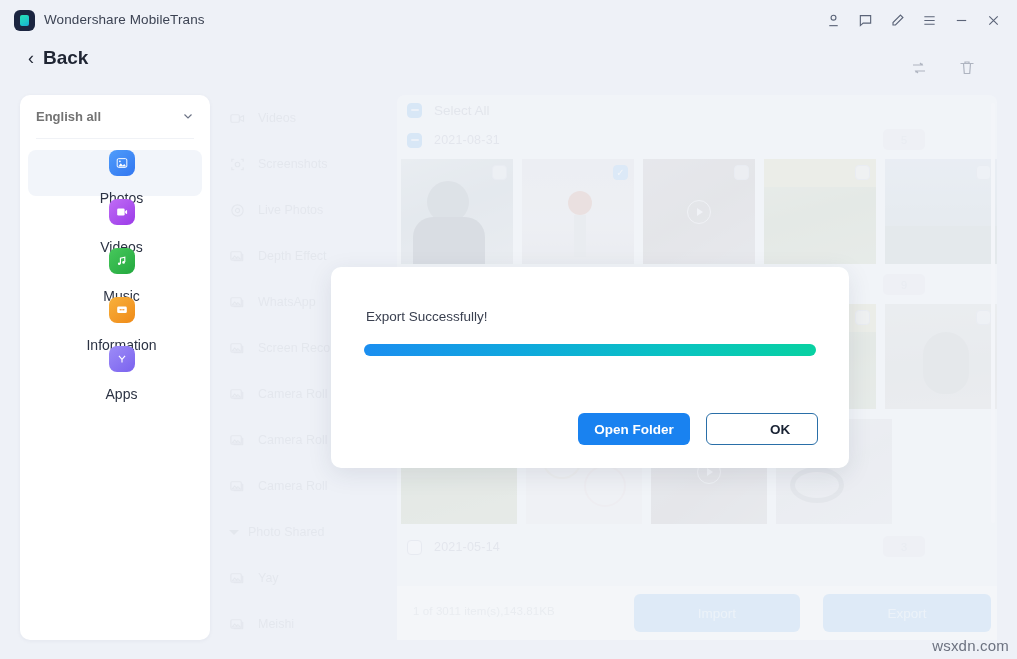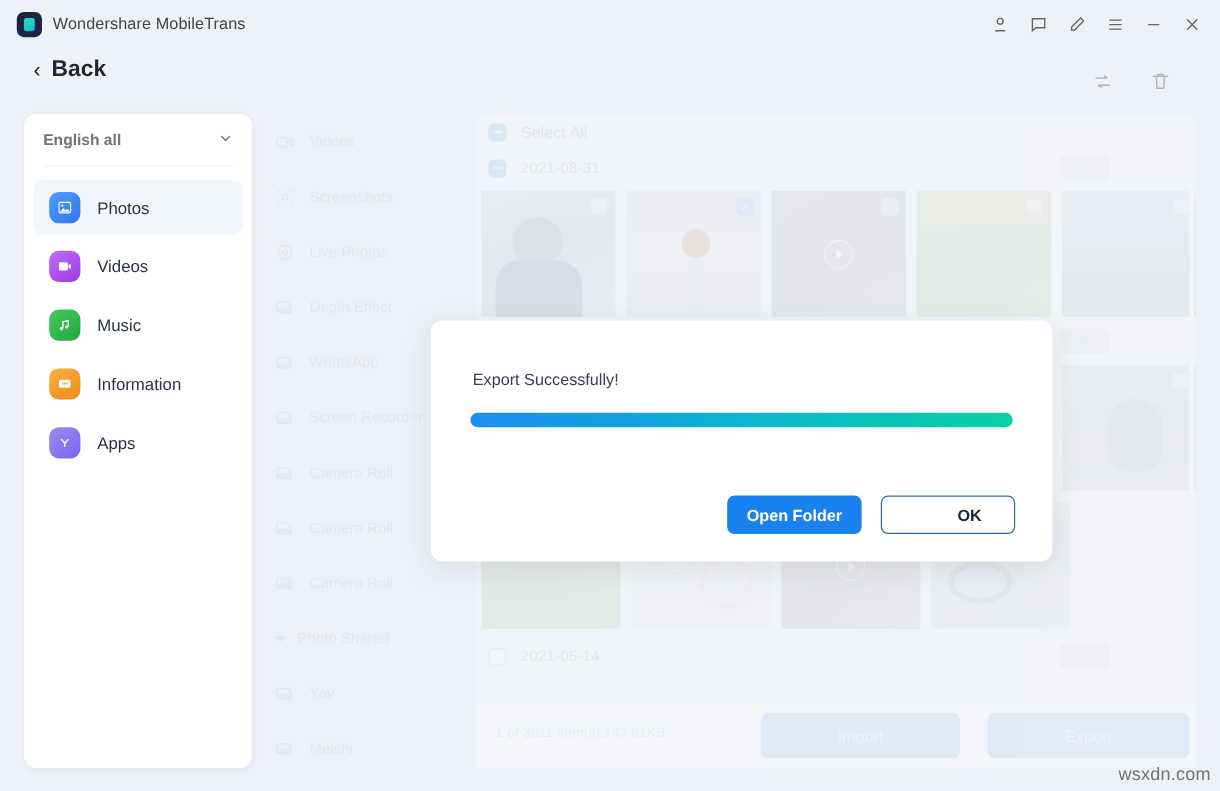--- a/index.html
+++ b/index.html
@@ -79,20 +79,21 @@
     border-bottom: 1px solid #f0f2f6;
   }
   .lang-row .t { font-size: 13px; color: #737373; font-weight: bold; }
   .lang-row .cv { color: #6d7486; font-size: 11px; }
 
   .nav { padding-top: 8px; }
   .nav-item {
     position: relative; height: 46px; margin: 3px 8px;
     display: flex; align-items: center; gap: 14px; padding-left: 13px;
     border-radius: 8px;
+    flex-direction: column;
   }
   .nav-item.active { background: #f2f5fa; }
   .nav-ic {
     width: 26px; height: 26px; border-radius: 8px; flex: none;
     display: flex; align-items: center; justify-content: center;
     color: #fff; font-size: 12px;
   }
   .ic-photos { background: linear-gradient(140deg,#4f9dfb,#3276f0); }
   .ic-videos { background: linear-gradient(140deg,#c06df5,#9b3ae8); }
   .ic-info   { background: linear-gradient(140deg,#f8b13c,#ef8a18); }
@@ -257,21 +258,21 @@
   .btn-import { left: 237px; width: 166px; }
   .btn-export { left: 426px; width: 168px; }
 
   .watermark {
     position: absolute; right: 8px; bottom: 5px;
     font-size: 15px; color: #6c7280; letter-spacing: .2px;
   }
 
   
   .modal {
-    position: absolute; left: 359px; top: 267px;
+    position: absolute; left: 331px; top: 267px;
     width: 518px; height: 201px;
     background: #ffffff; border-radius: 10px;
     box-shadow: 0 6px 24px rgba(40,50,80,.10);
     text-align: right;
   }
   .modal-title {
     position: absolute; left: 35px; top: 42px;
     font-size: 13.5px; color: #3a4050;
   }
   .progress {

